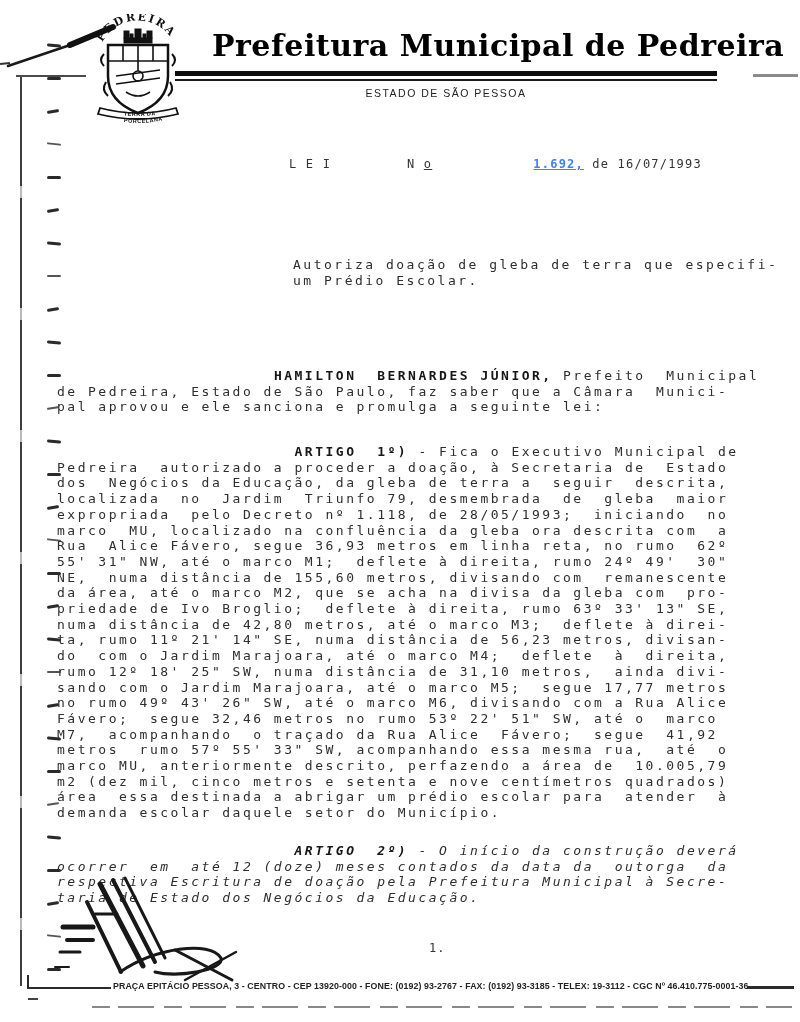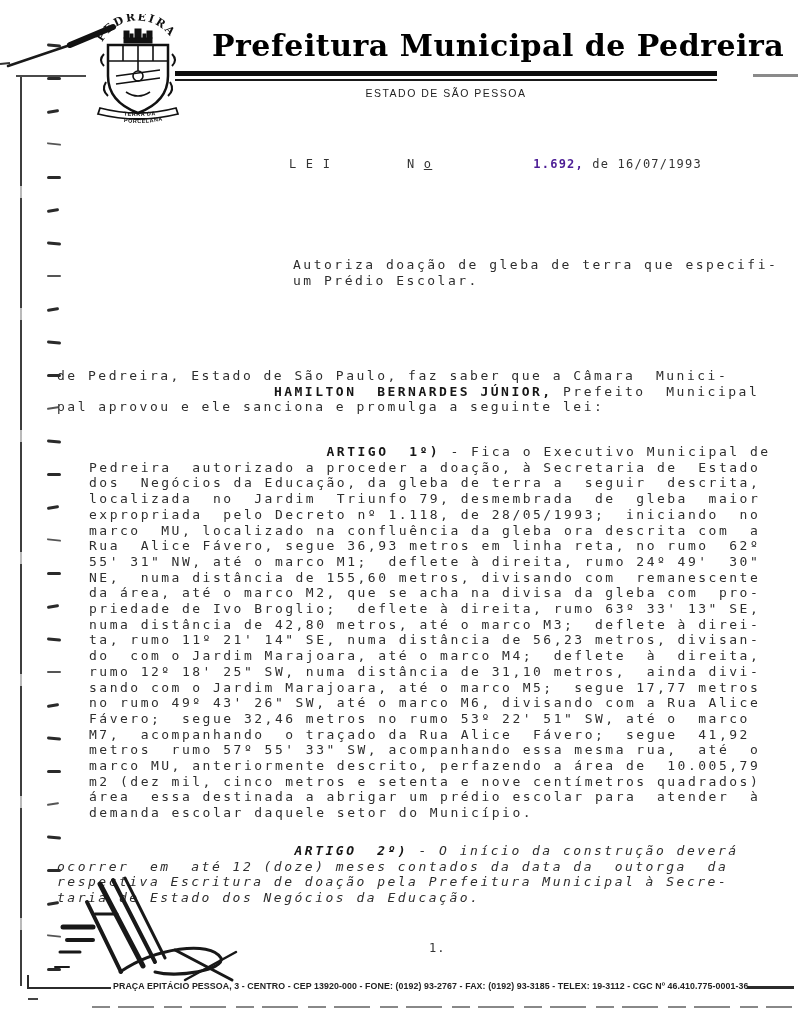--- a/index.html
+++ b/index.html
@@ -37,26 +37,26 @@
     position:absolute;left:175px;top:87px;width:542px;text-align:center;
     font-family:"Liberation Sans",sans-serif;font-size:10.5px;letter-spacing:1.5px;color:#222;
   }
   
   .mono{font-size:13px;letter-spacing:2.5px;line-height:15.7px;color:#2e2e2e;white-space:pre;}
   .mono .b{font-weight:bold;color:#161616;}
   .law-line{
     position:absolute;left:289px;top:157px;
     font-size:12px;letter-spacing:1.2px;color:#333;white-space:pre;
   }
-  .law-line .b{font-weight:bold;color:#4c1d95;}
+  .law-line .b{font-weight:bold;color:#3b82f6;text-decoration:underline;}
   .law-line .u{text-decoration:underline;}
   .summary{position:absolute;left:293px;top:257px;}
   .para{position:absolute;left:57px;}
   .para0{top:368px;}
-  .para1{top:444px;margin-left:32px;}
+  .para1{top:444px;}
   .para2{top:843px;font-style:italic;}
   .page-number{position:absolute;left:429px;top:941px;font-size:12px;letter-spacing:1px;color:#333;}
   
   .footer-line-left{position:absolute;left:27px;top:987px;width:84px;height:2px;background:#2b2b2b;}
   .footer-line-right{position:absolute;left:747px;top:986px;width:47px;height:3px;background:#2b2b2b;}
   .footer-vtick{position:absolute;left:27px;top:975px;width:2px;height:14px;background:#2b2b2b;}
   .footer-subdash{position:absolute;left:28px;top:998px;width:10px;height:2px;background:#444;}
   .footer-text{
     position:absolute;left:113px;top:981px;width:634px;
     font-family:"Liberation Sans",sans-serif;font-size:8.8px;letter-spacing:.1px;
@@ -159,21 +159,21 @@
   <div class="page-title">Prefeitura Municipal de Pedreira</div>
   <div class="title-rule-a"></div>
   <div class="title-rule-b"></div>
   <div class="subtitle">ESTADO DE SÃO PESSOA</div>
 
   <div class="law-line" id="law-line"><span>L E I</span><span>         </span><span>N </span><span class="u">o</span><span>            </span><span class="b">1.692,</span><span> de 16/07/1993</span></div>
 
   <div class="summary mono" id="summary"><div>Autoriza doação de gleba de terra que especifi-</div><div>um Prédio Escolar.</div></div>
 
   <div id="body-paragraphs">
-      <div class="para mono para0"><div>de Pedreira, Estado de São Paulo, faz saber que a Câmara  Munici-</div><div><span>                     </span><span class="b">HAMILTON  BERNARDES JÚNIOR,</span><span> Prefeito  Municipal</span></div><div>pal aprovou e ele sanciona e promulga a seguinte lei:</div></div>
+      <div class="para mono para0"><div><span>                     </span><span class="b">HAMILTON  BERNARDES JÚNIOR,</span><span> Prefeito  Municipal</span></div><div>de Pedreira, Estado de São Paulo, faz saber que a Câmara  Munici-</div><div>pal aprovou e ele sanciona e promulga a seguinte lei:</div></div>
       <div class="para mono para1"><div><span>                       </span><span class="b">ARTIGO  1º)</span><span> - Fica o Executivo Municipal de</span></div><div>Pedreira  autorizado a proceder a doação, à Secretaria de  Estado</div><div>dos  Negócios da Educação, da gleba de terra a  seguir  descrita,</div><div>localizada  no  Jardim  Triunfo 79, desmembrada  de  gleba  maior</div><div>expropriada  pelo Decreto nº 1.118, de 28/05/1993;  iniciando  no</div><div>marco  MU, localizado na confluência da gleba ora descrita com  a</div><div>Rua  Alice Fávero, segue 36,93 metros em linha reta, no rumo  62º</div><div>55' 31" NW, até o marco M1;  deflete à direita, rumo 24º 49'  30"</div><div>NE,  numa distância de 155,60 metros, divisando com  remanescente</div><div>da área, até o marco M2, que se acha na divisa da gleba com  pro-</div><div>priedade de Ivo Broglio;  deflete à direita, rumo 63º 33' 13" SE,</div><div>numa distância de 42,80 metros, até o marco M3;  deflete à direi-</div><div>ta, rumo 11º 21' 14" SE, numa distância de 56,23 metros, divisan-</div><div>do  com o Jardim Marajoara, até o marco M4;  deflete  à  direita,</div><div>rumo 12º 18' 25" SW, numa distância de 31,10 metros,  ainda divi-</div><div>sando com o Jardim Marajoara, até o marco M5;  segue 17,77 metros</div><div>no rumo 49º 43' 26" SW, até o marco M6, divisando com a Rua Alice</div><div>Fávero;  segue 32,46 metros no rumo 53º 22' 51" SW, até o  marco</div><div>M7,  acompanhando  o traçado da Rua Alice  Fávero;  segue  41,92</div><div>metros  rumo 57º 55' 33" SW, acompanhando essa mesma rua,  até  o</div><div>marco MU, anteriormente descrito, perfazendo a área de  10.005,79</div><div>m2 (dez mil, cinco metros e setenta e nove centímetros quadrados)</div><div>área  essa destinada a abrigar um prédio escolar para  atender  à</div><div>demanda escolar daquele setor do Município.</div></div>
       <div class="para mono para2"><div><span>                       </span><span class="b">ARTIGO  2º)</span><span> - O início da construção deverá</span></div><div>ocorrer  em  até 12 (doze) meses contados da data da  outorga  da</div><div>respectiva Escritura de doação pela Prefeitura Municipal à Secre-</div><div>taria de Estado dos Negócios da Educação.</div></div>
     </div>
 
   <div class="page-number">1.</div>
 
   <svg class="signature" style="left:25px;top:872px;" width="215" height="118" viewBox="0 0 215 118">
     <g stroke="#181818" fill="none" stroke-linecap="round">
       <path d="M75,12 L118,94" stroke-width="5"></path>
       <path d="M88,8 L130,90" stroke-width="4"></path>

